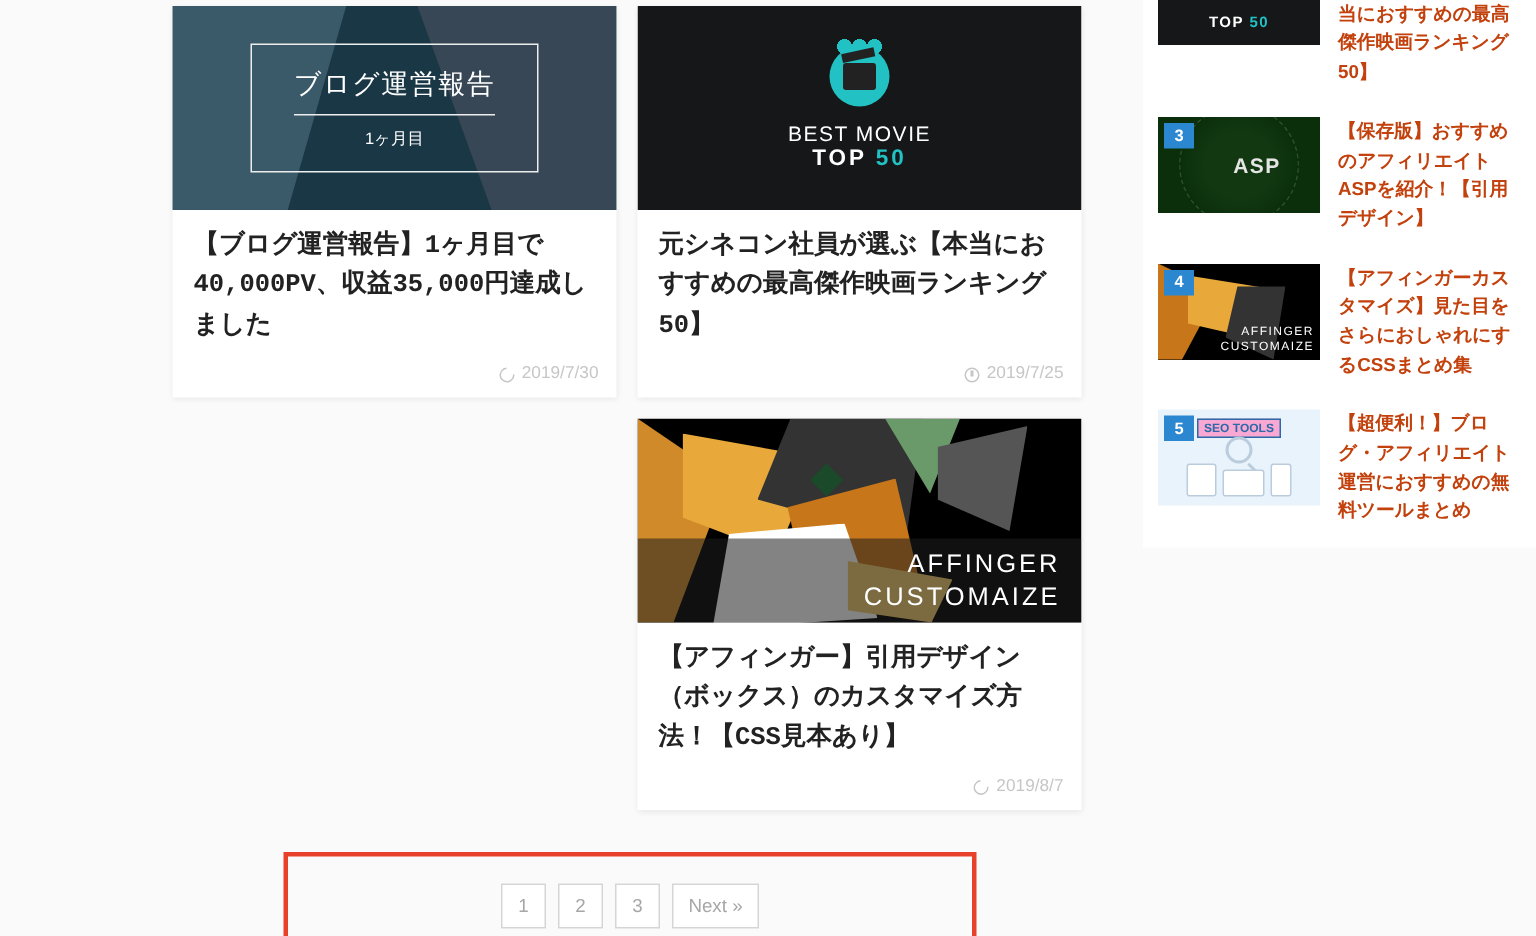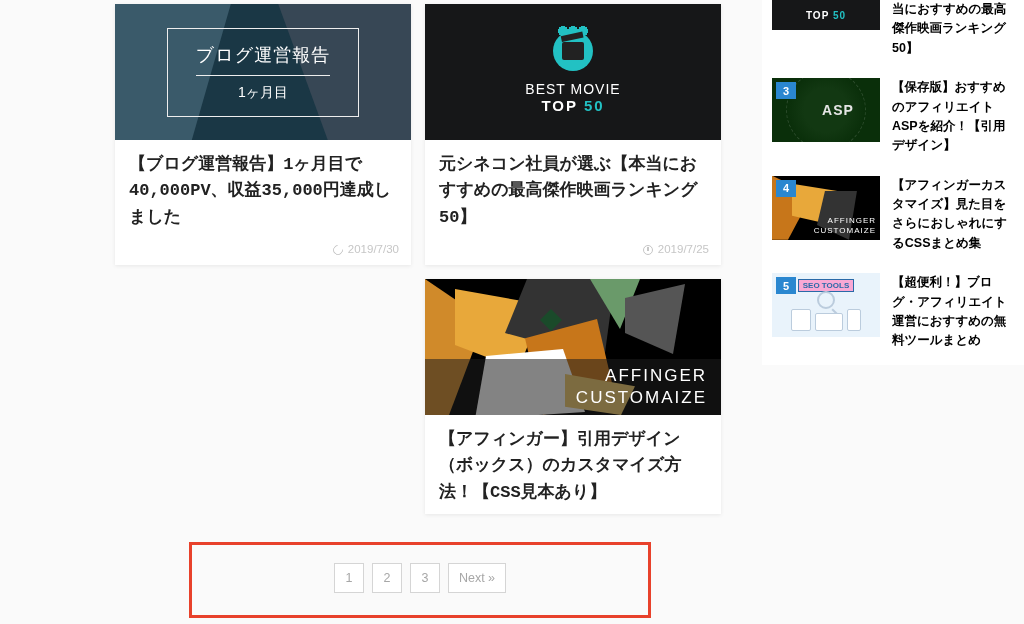--- a/index.html
+++ b/index.html
@@ -59,21 +59,21 @@
   .thumb1 .box {
     position: relative;
     border:1px solid #eee;
     padding: 14px 28px;
     text-align:center;
     color:#fff;
     z-index:2;
   }
   .thumb1 .box .line { height:1px; background:#eee; margin:8px 0; }
   .thumb1 .t1 { font-size:18px; letter-spacing:1px; }
-  .thumb1 .t2 { font-size:14px; }
+  .thumb1 .t2 { font-size:11px; }
   
   .thumb2 {
     background: #161718;
     display:flex; flex-direction:column; align-items:center; justify-content:center;
     color:#fff;
   }
   .thumb2 .medal {
     width:40px; height:40px; border-radius:50%;
     background:#22c1c3;
     display:flex; align-items:center; justify-content:center;
@@ -171,21 +171,21 @@
     width:108px; height:64px; flex:0 0 108px; position:relative;
     display:flex; align-items:center; justify-content:center;
     overflow:hidden;
   }
   .sb-badge {
     position:absolute; left:4px; top:4px; width:20px; height:17px;
     background:#2a87d0; color:#fff; font-size:11px; font-weight:700;
     display:flex; align-items:center; justify-content:center; z-index:3;
   }
   .sb-title {
-    font-size:12.5px; font-weight:700; line-height:1.55; color:#000000;
+    font-size:12.5px; font-weight:700; line-height:1.55; color:#c2410c;
   }
   
   .sbt2 { background:#161718; color:#fff; flex-direction:column; font-size:10px; font-weight:700; letter-spacing:1px;}
   .sbt2 .n{color:#22c1c3;}
   .sbt3 { background:#0a2f0a; }
   .sbt3 .circ {
     width:80px; height:80px; border-radius:50%;
     background: radial-gradient(circle,#123812 40%,#0a2f0a 70%);
     border:1px dashed rgba(255,255,255,0.15);
   }
@@ -278,20 +278,24 @@
               <div class="poly p9"></div>
           </div>
           <div class="overlay">
             <div>AFFINGER</div>
             <div>CUSTOMAIZE</div>
           </div>
         </div>
         <div class="card-body">
           <div class="card-title">【アフィンガー】引用デザイン（ボックス）のカスタマイズ方法！【CSS見本あり】</div>
         </div>
+        <div class="card-meta">
+          <span class="meta-icon meta-refresh"></span>
+          <span>2019/8/7</span>
+        </div>
       </a>
 
     </div>
 
     <div class="pagination-wrap">
       <div class="pagination">
         <a>1</a>
         <a>2</a>
         <a>3</a>
         <a>Next »</a>

